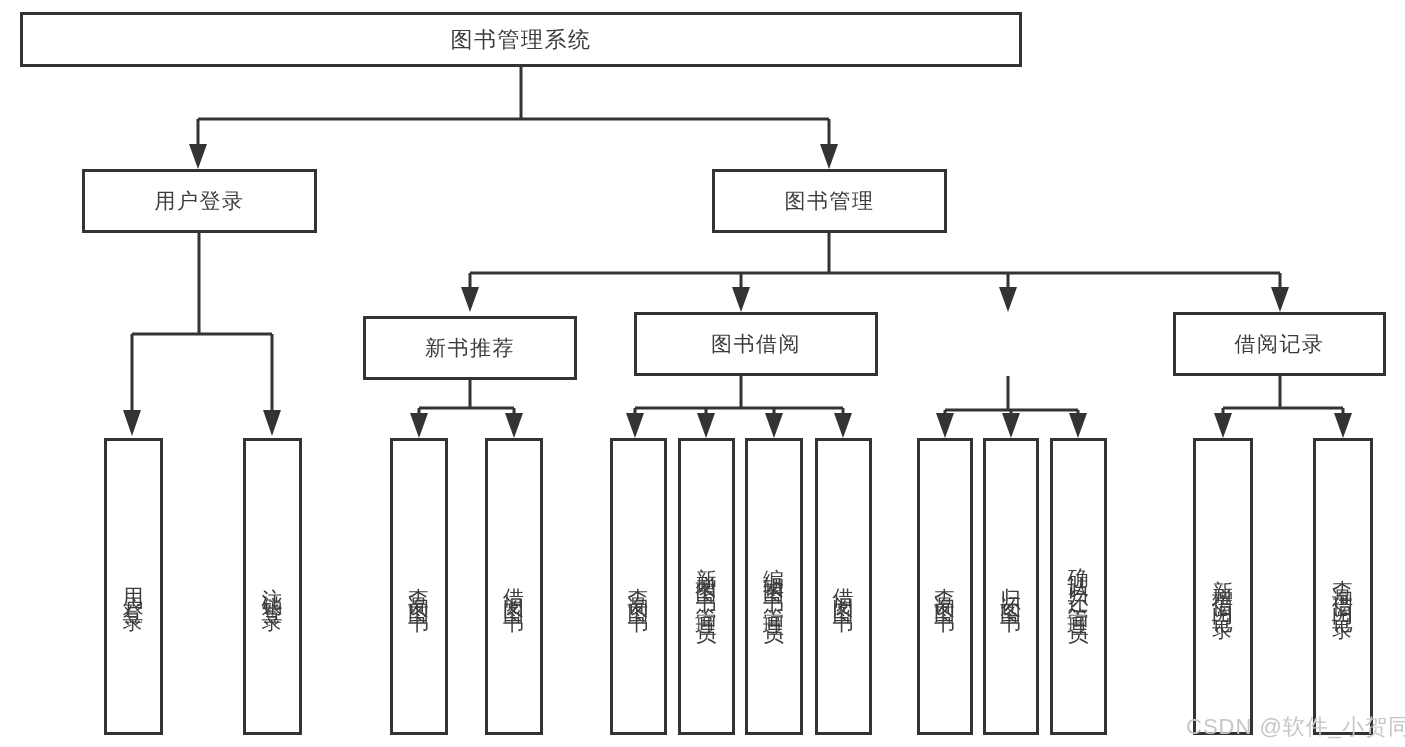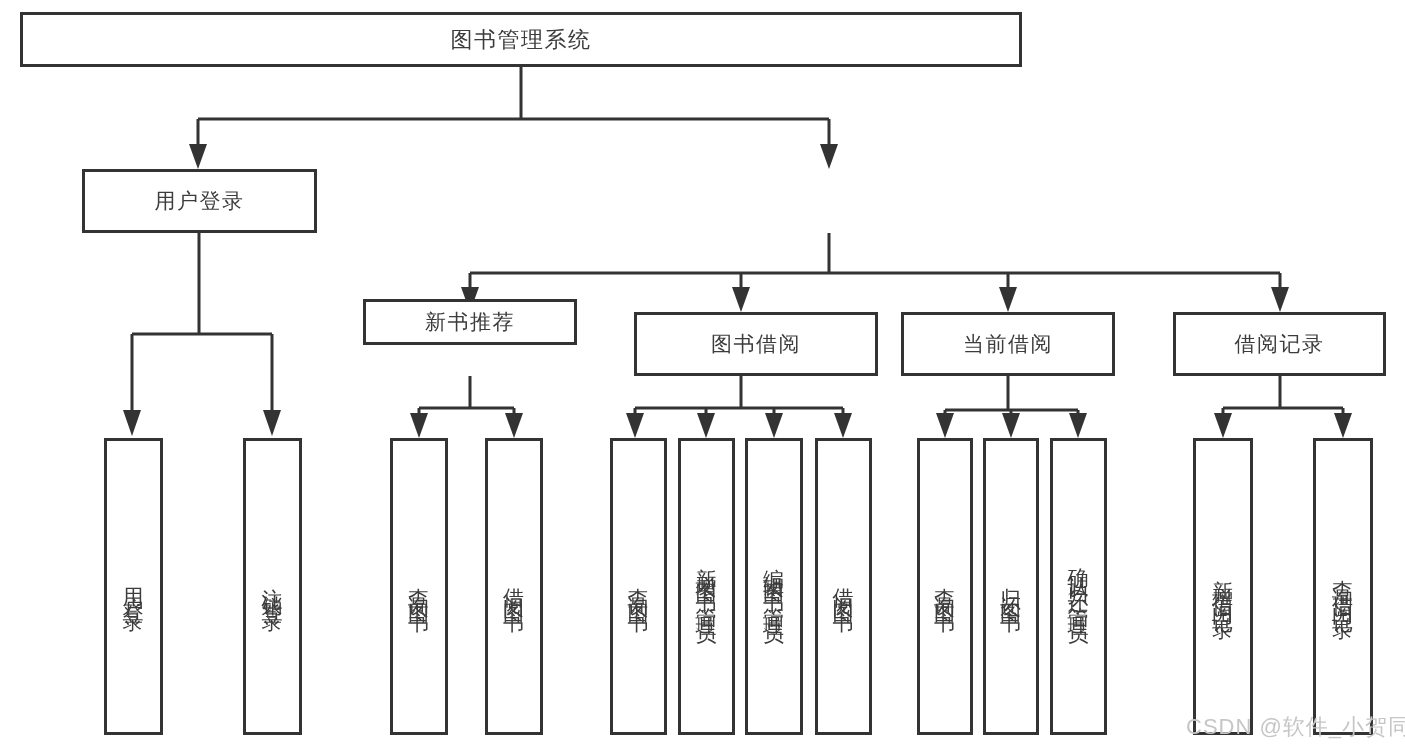--- a/index.html
+++ b/index.html
@@ -69,24 +69,24 @@
       <polygon points="1002,413 1020,413 1011,438"></polygon>
       <polygon points="1069,413 1087,413 1078,438"></polygon>
       <polygon points="1214,413 1232,413 1223,438"></polygon>
       <polygon points="1334,413 1352,413 1343,438"></polygon>
     </g>
   </svg>
 
   <div class="box h title" style="left:20px; top:12px; width:1002px; height:55px">图书管理系统</div>
 
   <div class="box h" style="left:82px; top:169px; width:235px; height:64px">用户登录</div>
+  <div class="box h" style="left:712px; top:169px; width:235px; height:64px">图书管理</div>
 
-  <div class="box h" style="left:363px; top:299px; width:214px; height:46px">新书推荐</div>
+  <div class="box h" style="left:363px; top:316px; width:214px; height:64px">新书推荐</div>
   <div class="box h" style="left:634px; top:312px; width:244px; height:64px">图书借阅</div>
-  <div class="box h" style="left:901px; top:312px; width:214px; height:64px">当前借阅</div>
   <div class="box h" style="left:1173px; top:312px; width:213px; height:64px">借阅记录</div>
 
   <div class="box v" style="left:104px; top:438px; width:59px; height:297px">用户登录</div>
   <div class="box v" style="left:243px; top:438px; width:59px; height:297px">注销登录</div>
 
   <div class="box v" style="left:390px; top:438px; width:58px; height:297px">查询图书</div>
   <div class="box v" style="left:485px; top:438px; width:58px; height:297px">借阅图书</div>
 
   <div class="box v" style="left:610px; top:438px; width:57px; height:297px">查询图书</div>
   <div class="box v" style="left:678px; top:438px; width:57px; height:297px">新增图书（管理员）</div>

